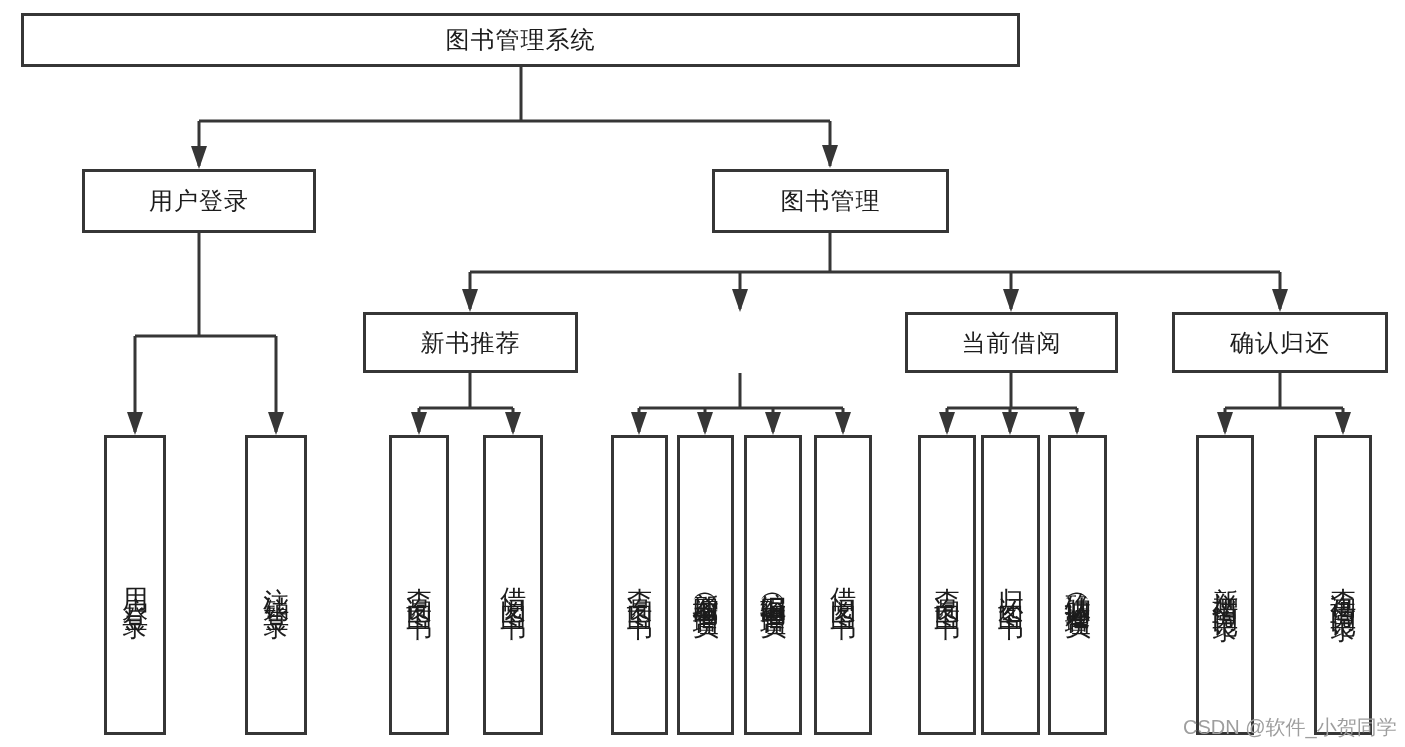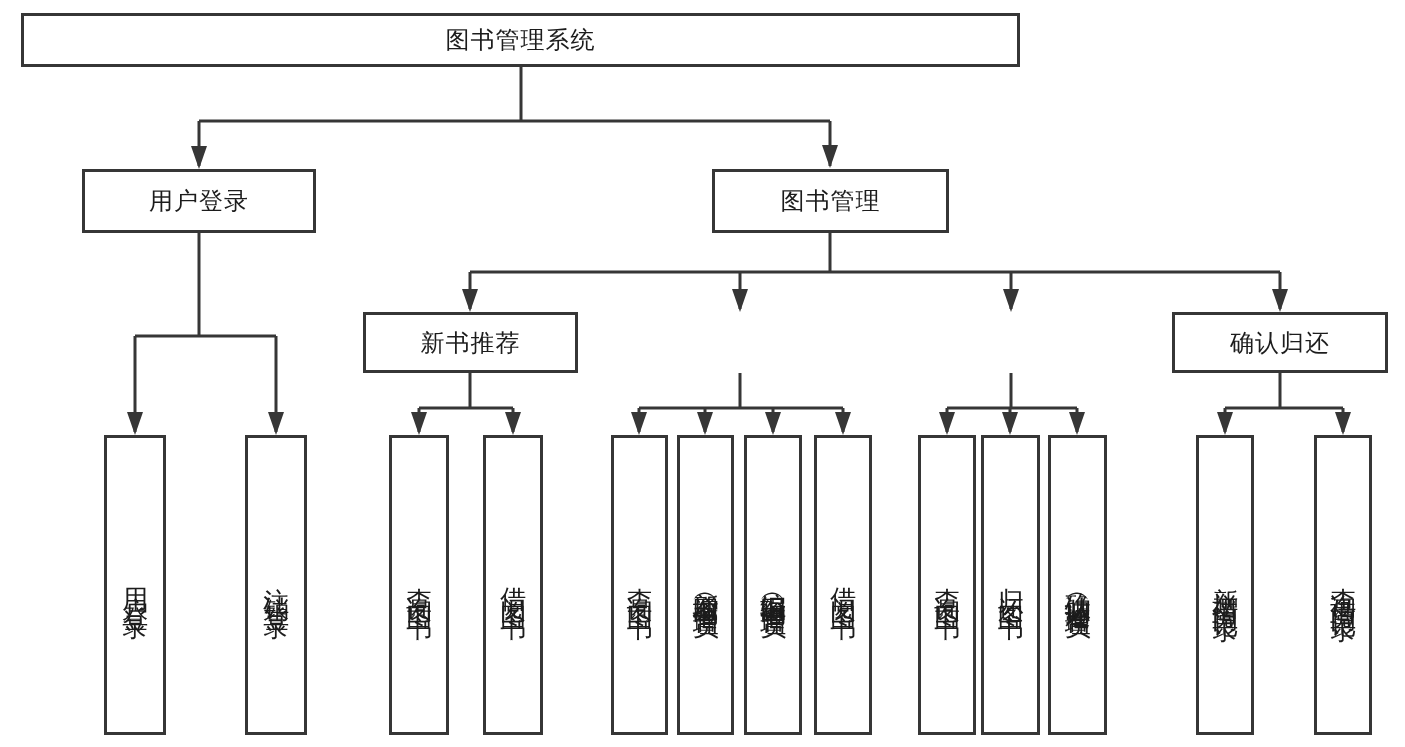--- a/index.html
+++ b/index.html
@@ -98,20 +98,23 @@
   <div class="node h-node" style="left:82px;top:169px;width:234px;height:64px;">
     <span>用户登录</span>
   </div>
   <div class="node h-node" style="left:363px;top:312px;width:215px;height:61px;">
     <span>新书推荐</span>
   </div>
 
   <div class="node h-node" style="left:712px;top:169px;width:237px;height:64px;">
     <span>图书管理</span>
   </div>
+  <div class="node h-node" style="left:905px;top:312px;width:213px;height:61px;">
+    <span>当前借阅</span>
+  </div>
   <div class="node h-node" style="left:1172px;top:312px;width:216px;height:61px;">
     <span>确认归还</span>
   </div>
 
   <div class="node leaf s4" style="left:104px;top:435px;width:62px;height:300px;">
     <span>用户登录</span>
   </div>
   <div class="node leaf s4" style="left:245px;top:435px;width:62px;height:300px;">
     <span>注销登录</span>
   </div>
@@ -146,14 +149,15 @@
     <span>确认归还（管理员）</span>
   </div>
 
   <div class="node leaf s6" style="left:1196px;top:435px;width:58px;height:300px;">
     <span>新增借阅记录</span>
   </div>
   <div class="node leaf s6" style="left:1314px;top:435px;width:58px;height:300px;">
     <span>查询借阅记录</span>
   </div>
 
+  <div class="watermark">CSDN @软件_小贺同学</div>
 
 </div>
 
 </body></html>

